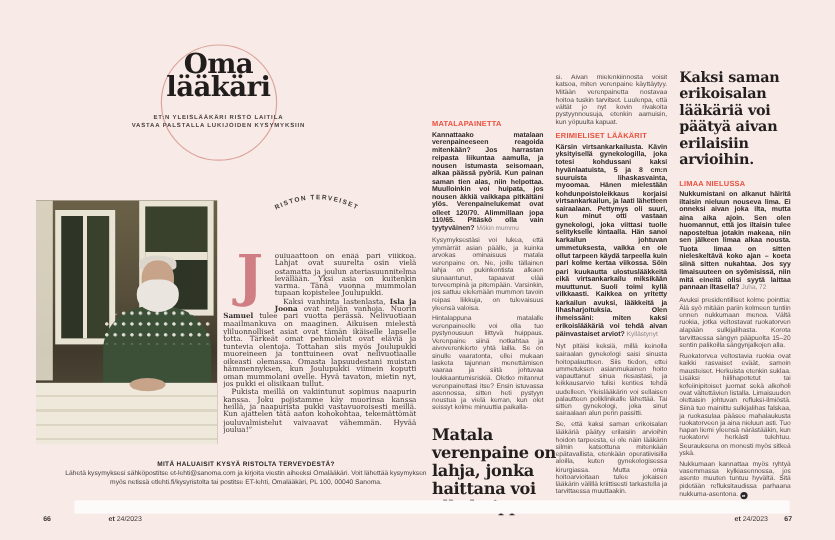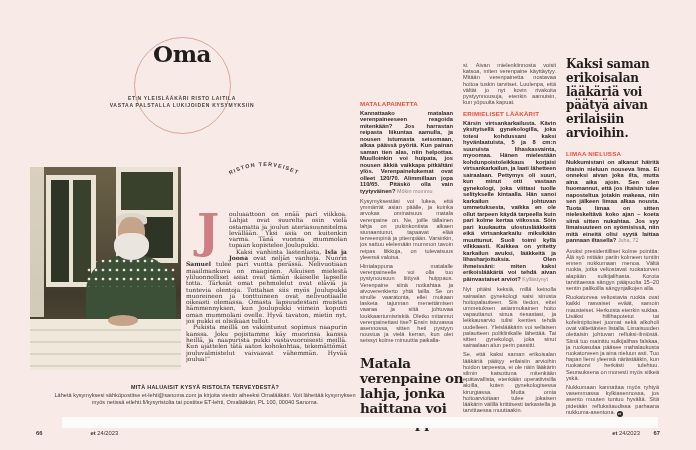--- a/index.html
+++ b/index.html
@@ -86,20 +86,21 @@
   #pn-right{padding-right:0;}
 </style>
 </head>
 <body>
 
 <div id="spread" data-name="magazine-spread">
 
   <div class="mast-circle" data-name="masthead-circle"></div>
   <div class="mast-title" data-name="masthead-title">
     <div data-name="masthead-title-line1">Oma</div>
+    <div data-name="masthead-title-line2">lääkäri</div>
   </div>
   <div class="mast-sub" data-name="masthead-subtitle">
     <div data-name="masthead-subtitle-line1">ET:N YLEISLÄÄKÄRI RISTO LAITILA</div>
     <div data-name="masthead-subtitle-line2">VASTAA PALSTALLA LUKIJOIDEN KYSYMYKSIIN</div>
   </div>
 
   <div class="photo" data-name="portrait-photo">
     <div class="ph-light" data-name="photo-window-light"></div>
     <div class="ph-win1" data-name="photo-window-left"></div>
     <div class="ph-win2" data-name="photo-window-right"></div>

